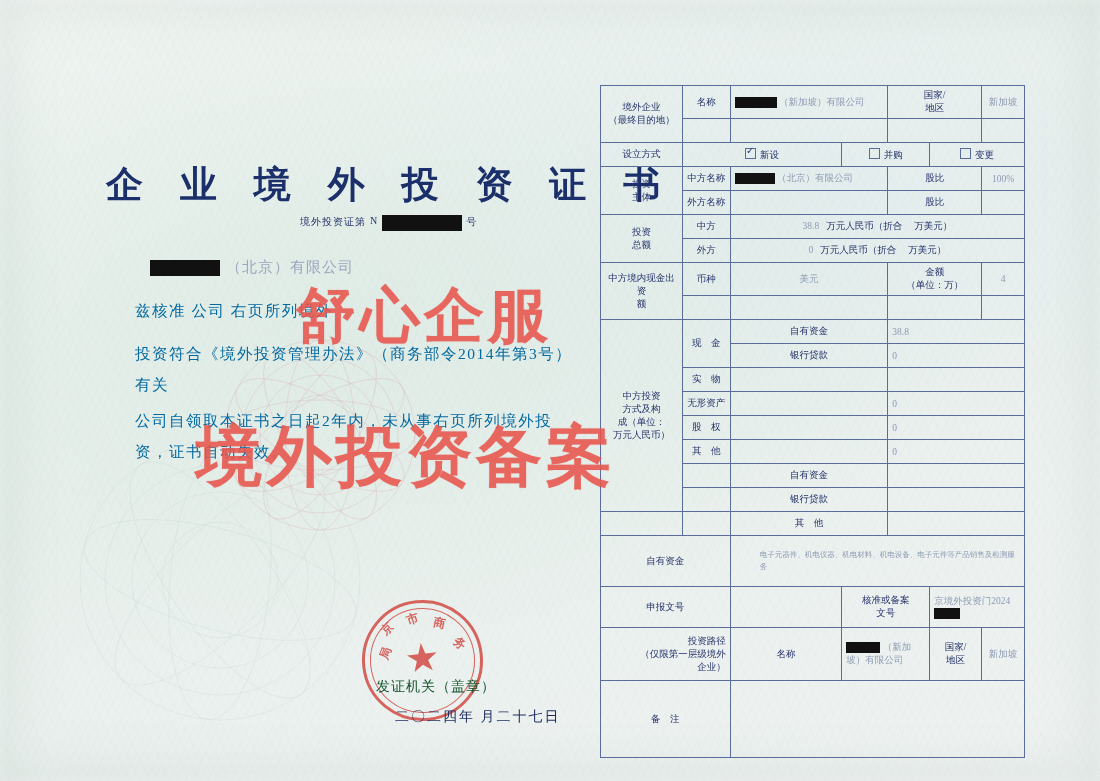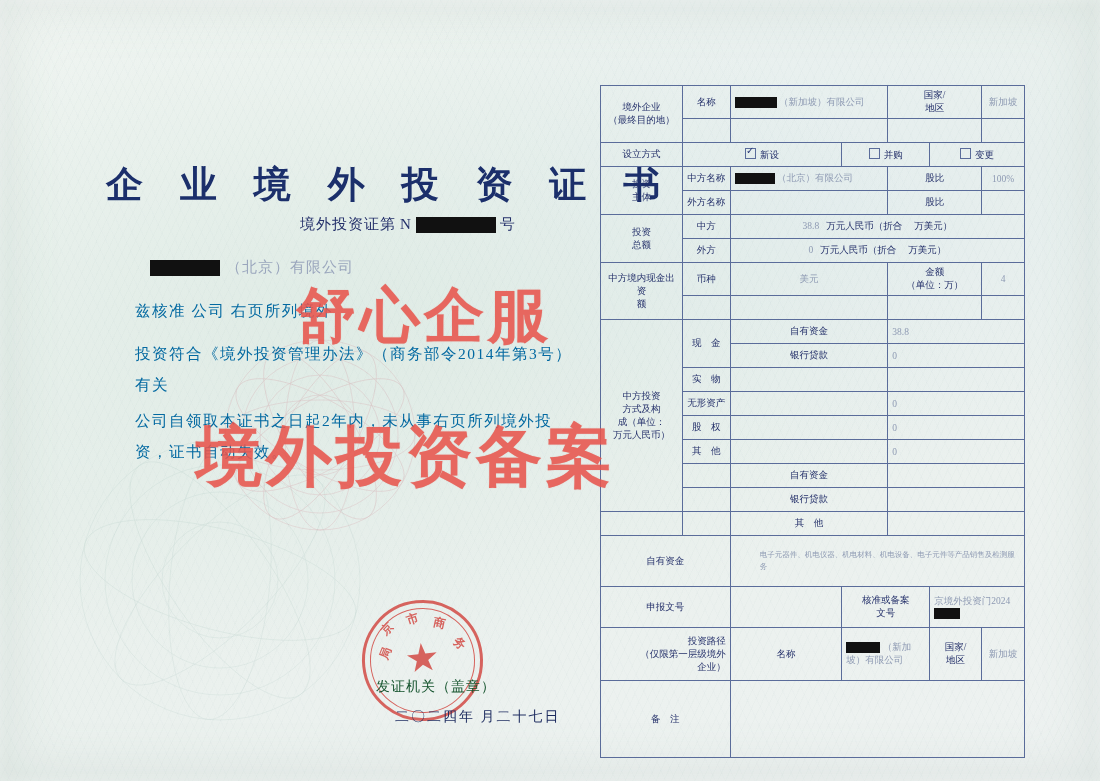--- a/index.html
+++ b/index.html
@@ -35,22 +35,22 @@
   
   .left-col{position:absolute;left:0;top:0;width:586px;height:781px;}
   .doc-title{
     position:absolute;left:106px;top:160px;width:430px;
     font-size:37px;letter-spacing:12px;font-weight:bold;color:#1b2f6b;
     font-family:"DejaVu Serif", serif;
     white-space:nowrap;
   }
   .cert-no-row{
     position:absolute;left:300px;top:215px;
-    font-size:15px;color:#24306a;letter-spacing:1px;
-    display:flex;align-items:center;gap:4px;
+    font-size:10px;color:#24306a;letter-spacing:1px;
+    display:flex;align-items:flex-start;gap:4px;
   }
   .redact{background:#111;display:inline-block;vertical-align:middle;}
   .company-line{
     position:absolute;left:150px;top:258px;
     font-size:15px;color:#3a4a70;letter-spacing:1px;
     display:flex;align-items:center;gap:6px;
   }
   .company-line .muted{color:#9aa6bd;}
   .para{
     position:absolute;font-size:15.5px;line-height:31px;color:#0369a1;

